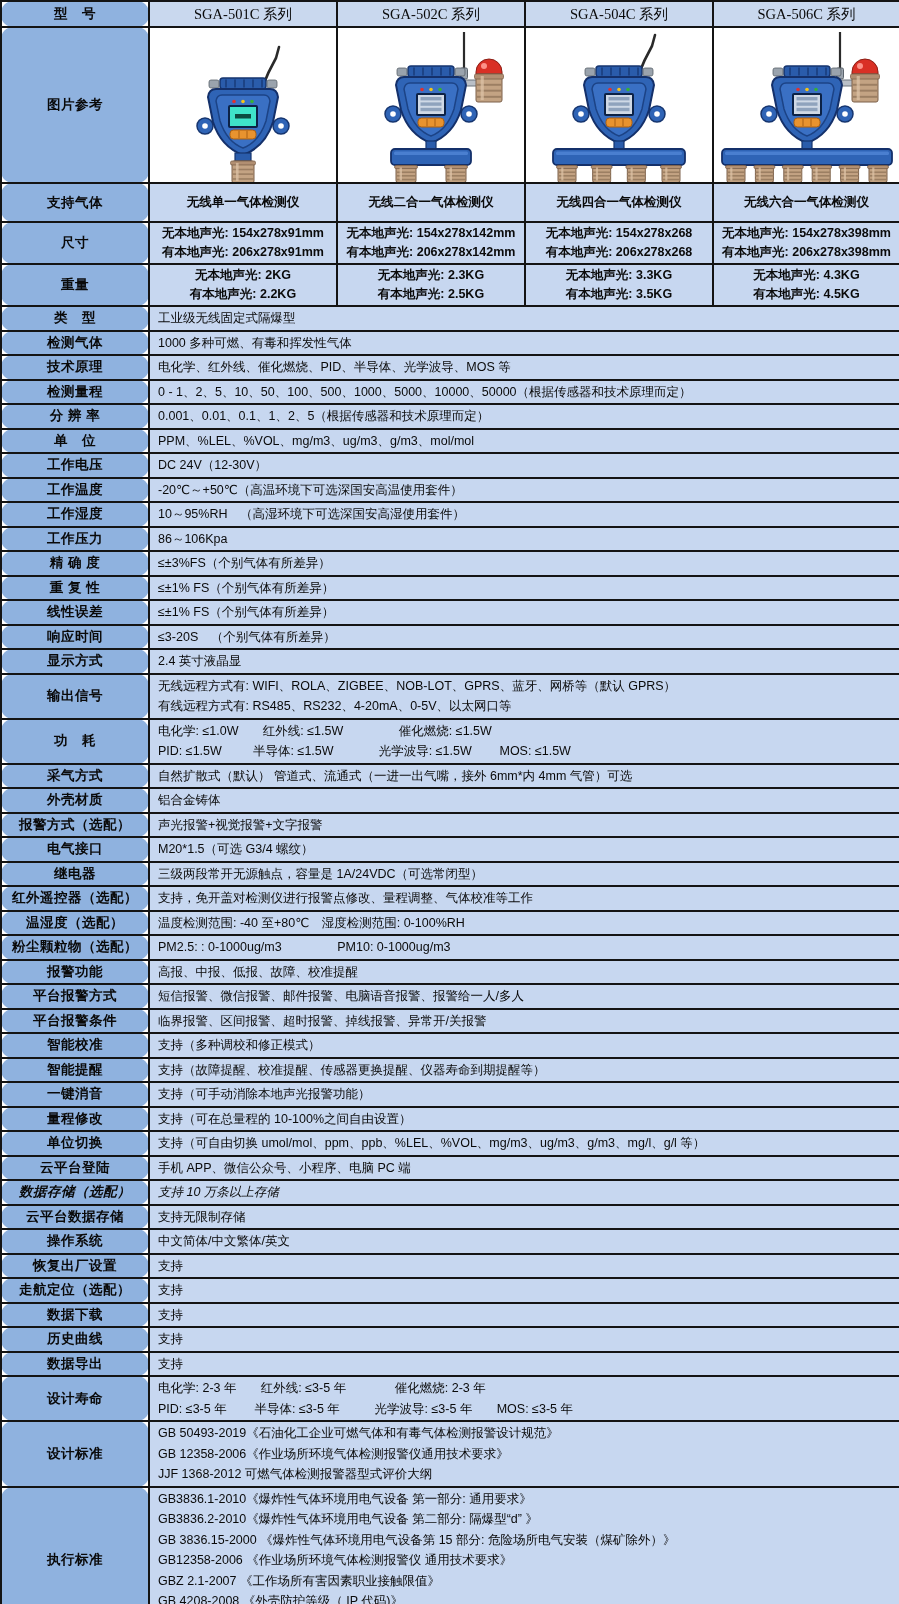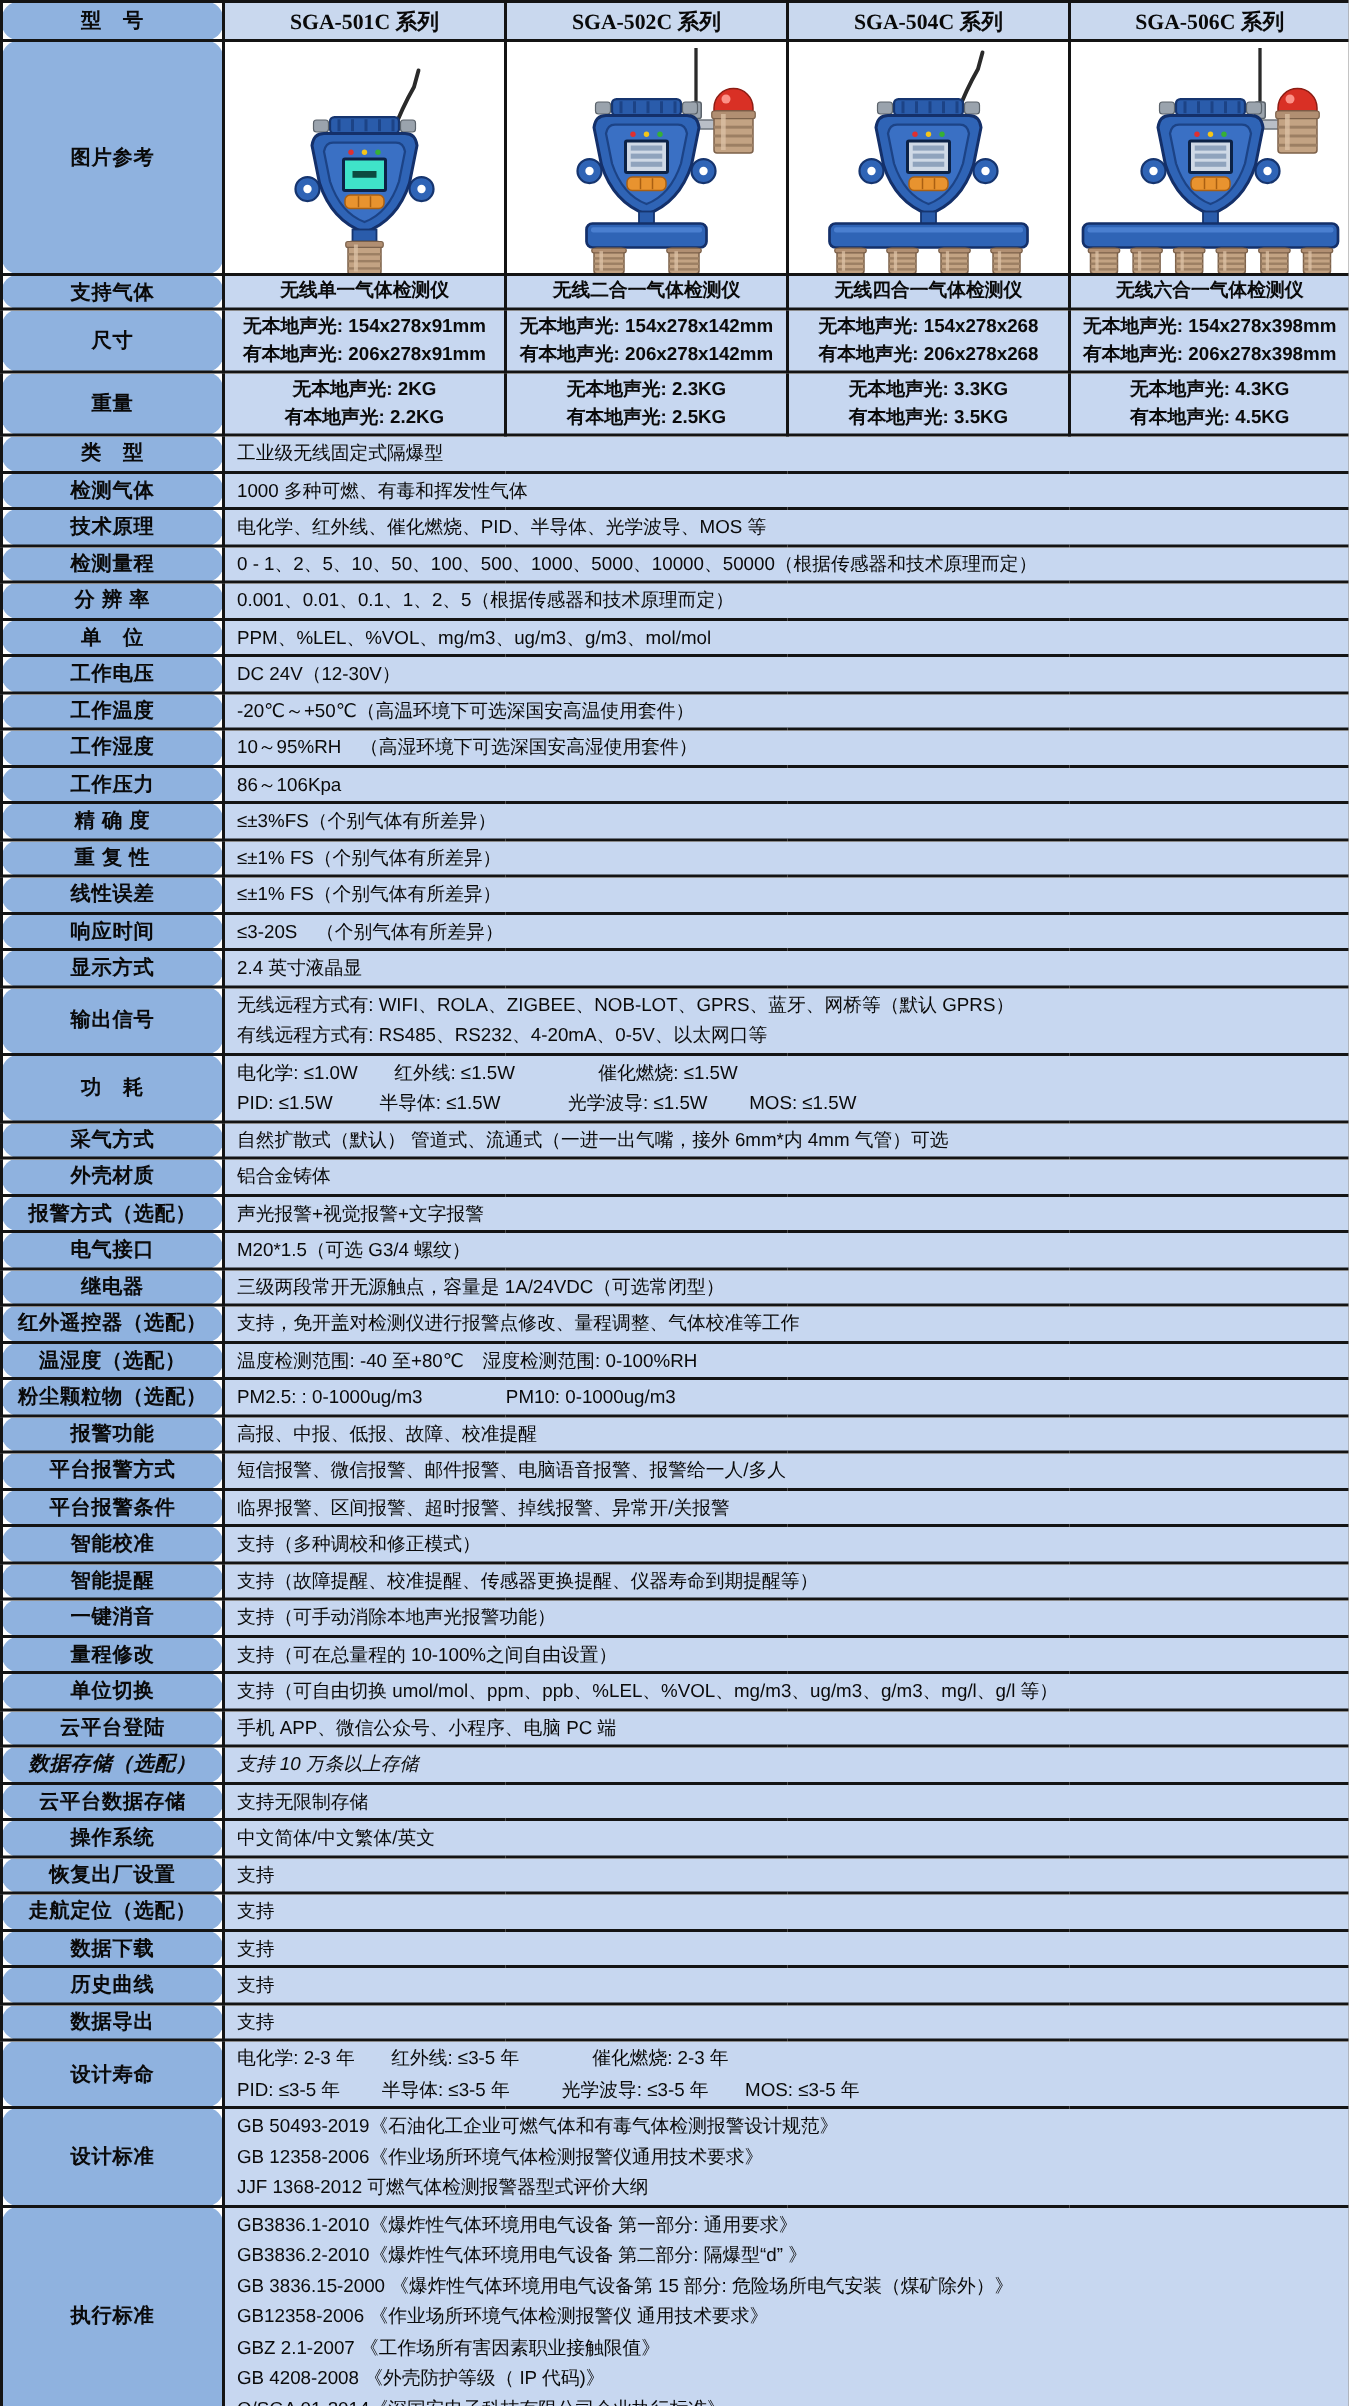--- a/index.html
+++ b/index.html
@@ -29,21 +29,21 @@
     background:var(--label-bg);
     font-weight:700;
     text-align:center;
     font-size:13.5px;
     letter-spacing:.5px;
     padding:0 2px;
     border-radius:12px;
   }
   td.hdr{
     background:var(--header-bg);
-    font-weight:700;
+    font-weight:400;
     text-align:center;
     font-size:14.5px;
     font-family:"Liberation Serif","DejaVu Serif",serif;
   }
   td.val{
     background:var(--value-bg);
     font-size:12.5px;
     line-height:20.5px;
     padding:1px 8px;
     white-space:pre-wrap;
@@ -378,21 +378,21 @@
                   <rect x="153.5" y="135.5" width="21" height="3.06" rx="1.5" fill="#b18f72" stroke="#7c614a" stroke-width="0.8"></rect>
                   <rect x="155" y="141.45" width="18" height="1.6" fill="#9c7f63"></rect>
                   <rect x="155" y="145.02" width="18" height="1.6" fill="#9c7f63"></rect>
                   <rect x="155" y="148.76" width="18" height="1.6" fill="#9c7f63"></rect>
                   <rect x="158.24" y="137.5" width="2.16" height="13" fill="#dcc2a6" opacity="0.75"></rect>
                 </g>
               </g>
             </svg>
           </td>
         </tr>
-        <tr style="height: 23px; font-family: Liberation Mono, monospace;">
+        <tr style="height: 39px;">
           <td class="lbl">支持气体</td>
           <td class="val center">无线单一气体检测仪</td>
           <td class="val center">无线二合一气体检测仪</td>
           <td class="val center">无线四合一气体检测仪</td>
           <td class="val center">无线六合一气体检测仪</td>
         </tr>
         <tr style="height: 40px; padding-left: 12px;">
           <td class="lbl">尺寸</td>
           <td class="val center">无本地声光: 154x278x91mm
 有本地声光: 206x278x91mm</td>

